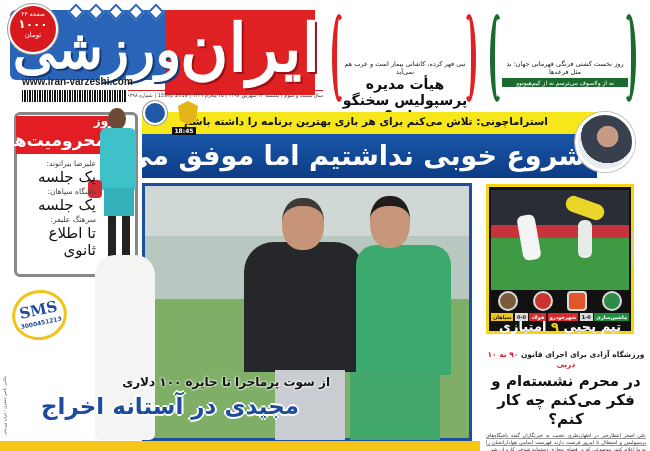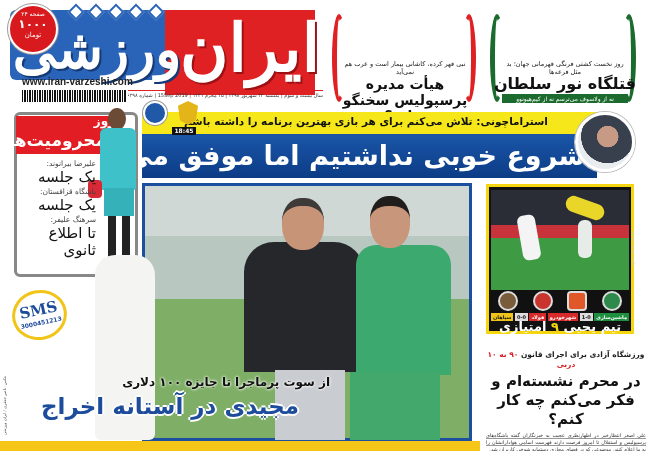--- a/index.html
+++ b/index.html
@@ -123,21 +123,20 @@
 <div class="abs bracket" style="left:462px; border-color:#e02124; border-left-color:transparent;"></div>
 <div class="abs teaser teaser-a">
   <div class="t-kicker">نبی قهر کرده، کاشانی بیمار است و عرب هم نمی‌آید</div>
   <div class="t-head">هیأت مدیره پرسپولیس سخنگو ندارد؟</div>
   <div class="t-band" style="background:#e02124">بهترین زمین تمرینی ایران با ۳۰ سال گارانتی</div>
 </div>
 <div class="abs bracket" style="left:490px; border-color:#1c6b2e; border-right-color:transparent;"></div>
 <div class="abs bracket" style="left:622px; border-color:#1c6b2e; border-left-color:transparent;"></div>
 <div class="abs teaser teaser-b">
   <div class="t-kicker">روز نخست کشتی فرنگی قهرمانی جهان؛ بد مثل قرعه‌ها</div>
-  <div class="t-head" style="font-size:16px">قتلگاه نور سلطان</div>
   <div class="t-band" style="background:#1c6b2e">نه از ولاسوف می‌ترسم نه از کیم‌هیونوو</div>
 </div>
 
 <div class="abs quote-bar"></div>
 <div class="abs quote-text">استراماچونی: تلاش می‌کنم برای هر بازی بهترین برنامه را داشته باشم</div>
 <div class="abs head-bar"></div>
 <div class="abs head-text">شروع خوبی نداشتیم اما موفق می‌شویم</div>
 <div class="abs coach-avatar"></div>
 <div class="abs club-logo-1"></div>
 <div class="abs club-logo-2"></div>
@@ -149,21 +148,21 @@
 <div class="abs ban-title-2">محرومیت‌ها</div>
 <div class="abs gk-head"></div>
 <div class="abs gk-body"></div>
 <div class="abs gk-shorts"></div>
 <div class="abs gk-leg1"></div>
 <div class="abs gk-leg2"></div>
 <div class="abs gk-glove"></div>
 <div class="abs ban-items">
   <div class="ban-label">علیرضا بیرانوند:</div>
   <div class="ban-value">یک جلسه</div>
-  <div class="ban-label">باشگاه قزاقستان:</div>
+  <div class="ban-label">باشگاه سپاهان:</div>
   <div class="ban-value">یک جلسه</div>
   <div class="ban-label">سرهنگ علیفر:</div>
   <div class="ban-value">تا اطلاع ثانوی</div>
 </div>
 
 <div class="abs photo"></div>
 <div class="abs p-left-player"></div>
 <div class="abs p-coach-shirt"></div>
 <div class="abs p-coach-head"></div>
 <div class="abs p-coach-pants"></div>

